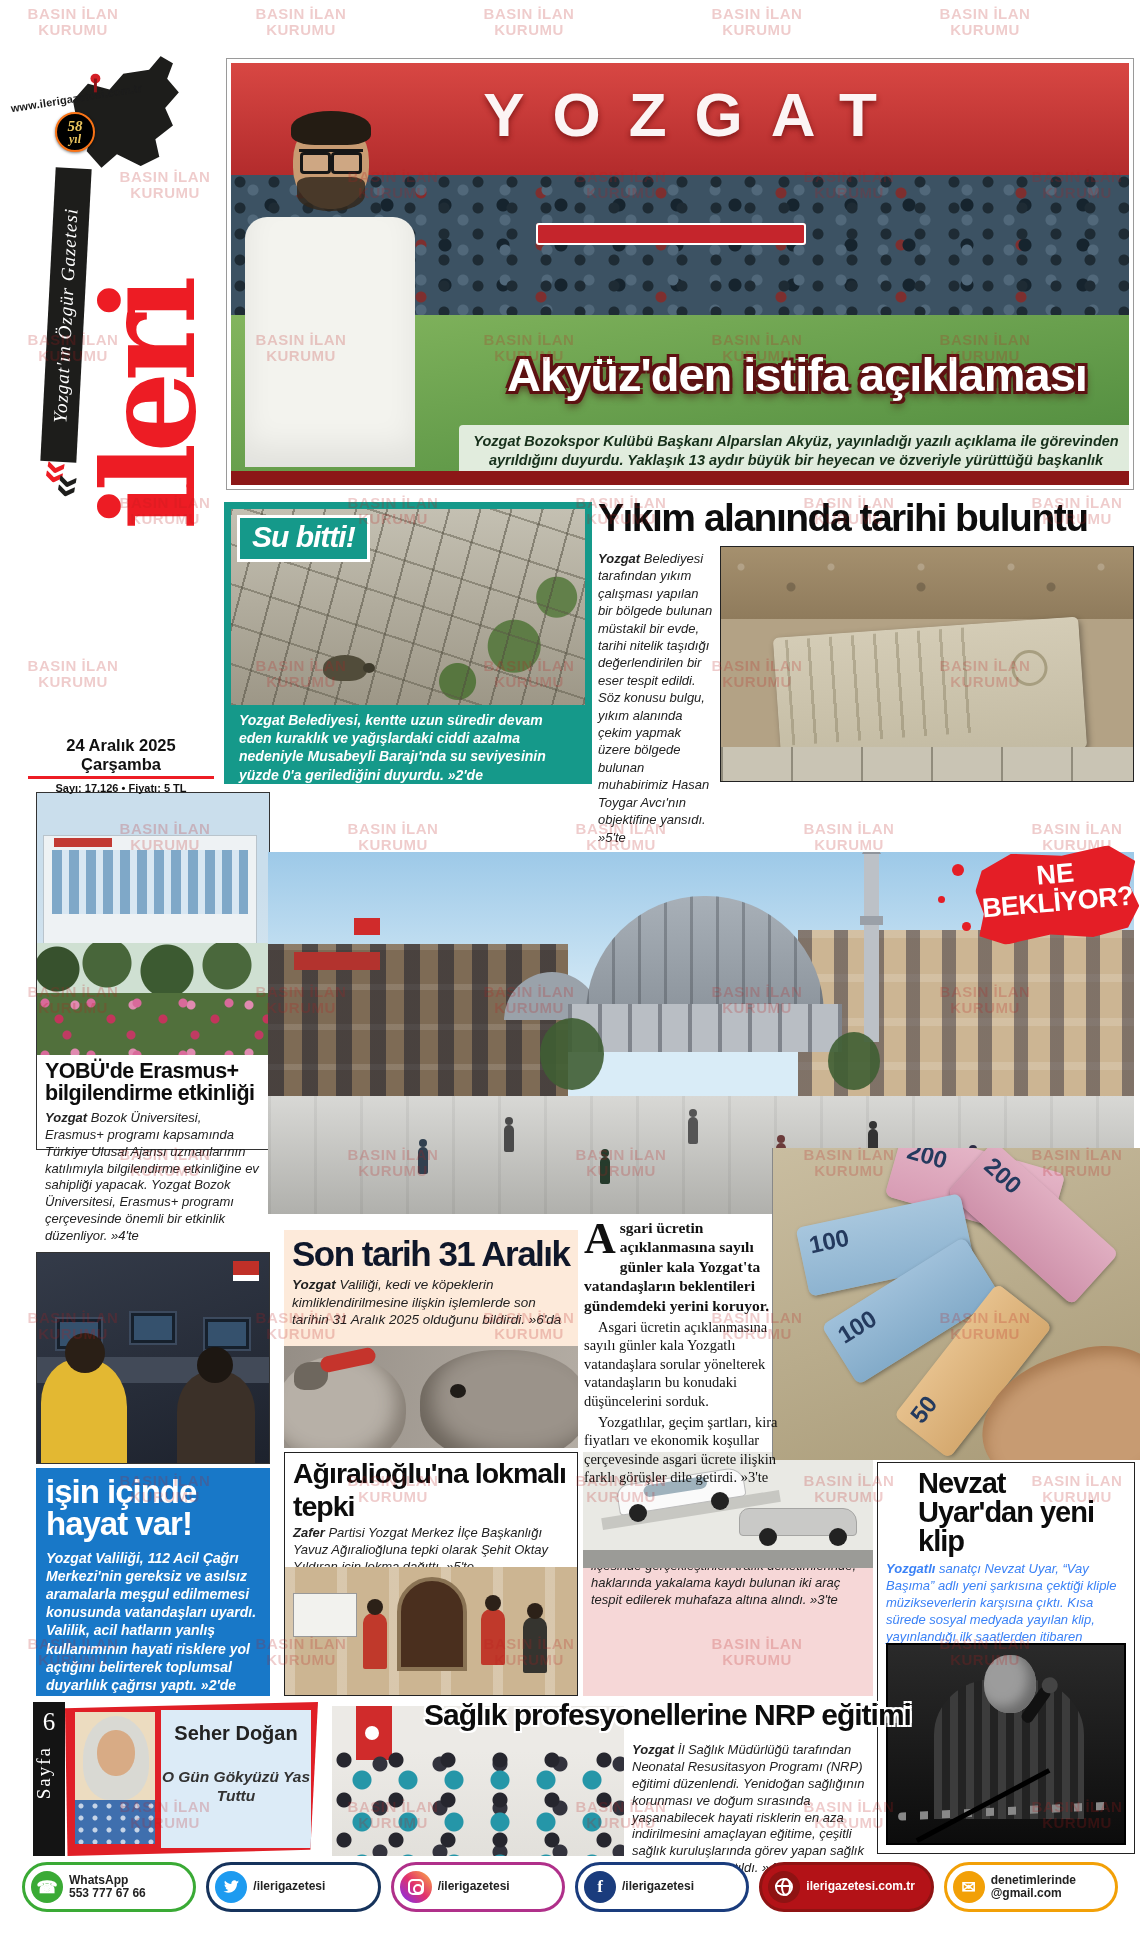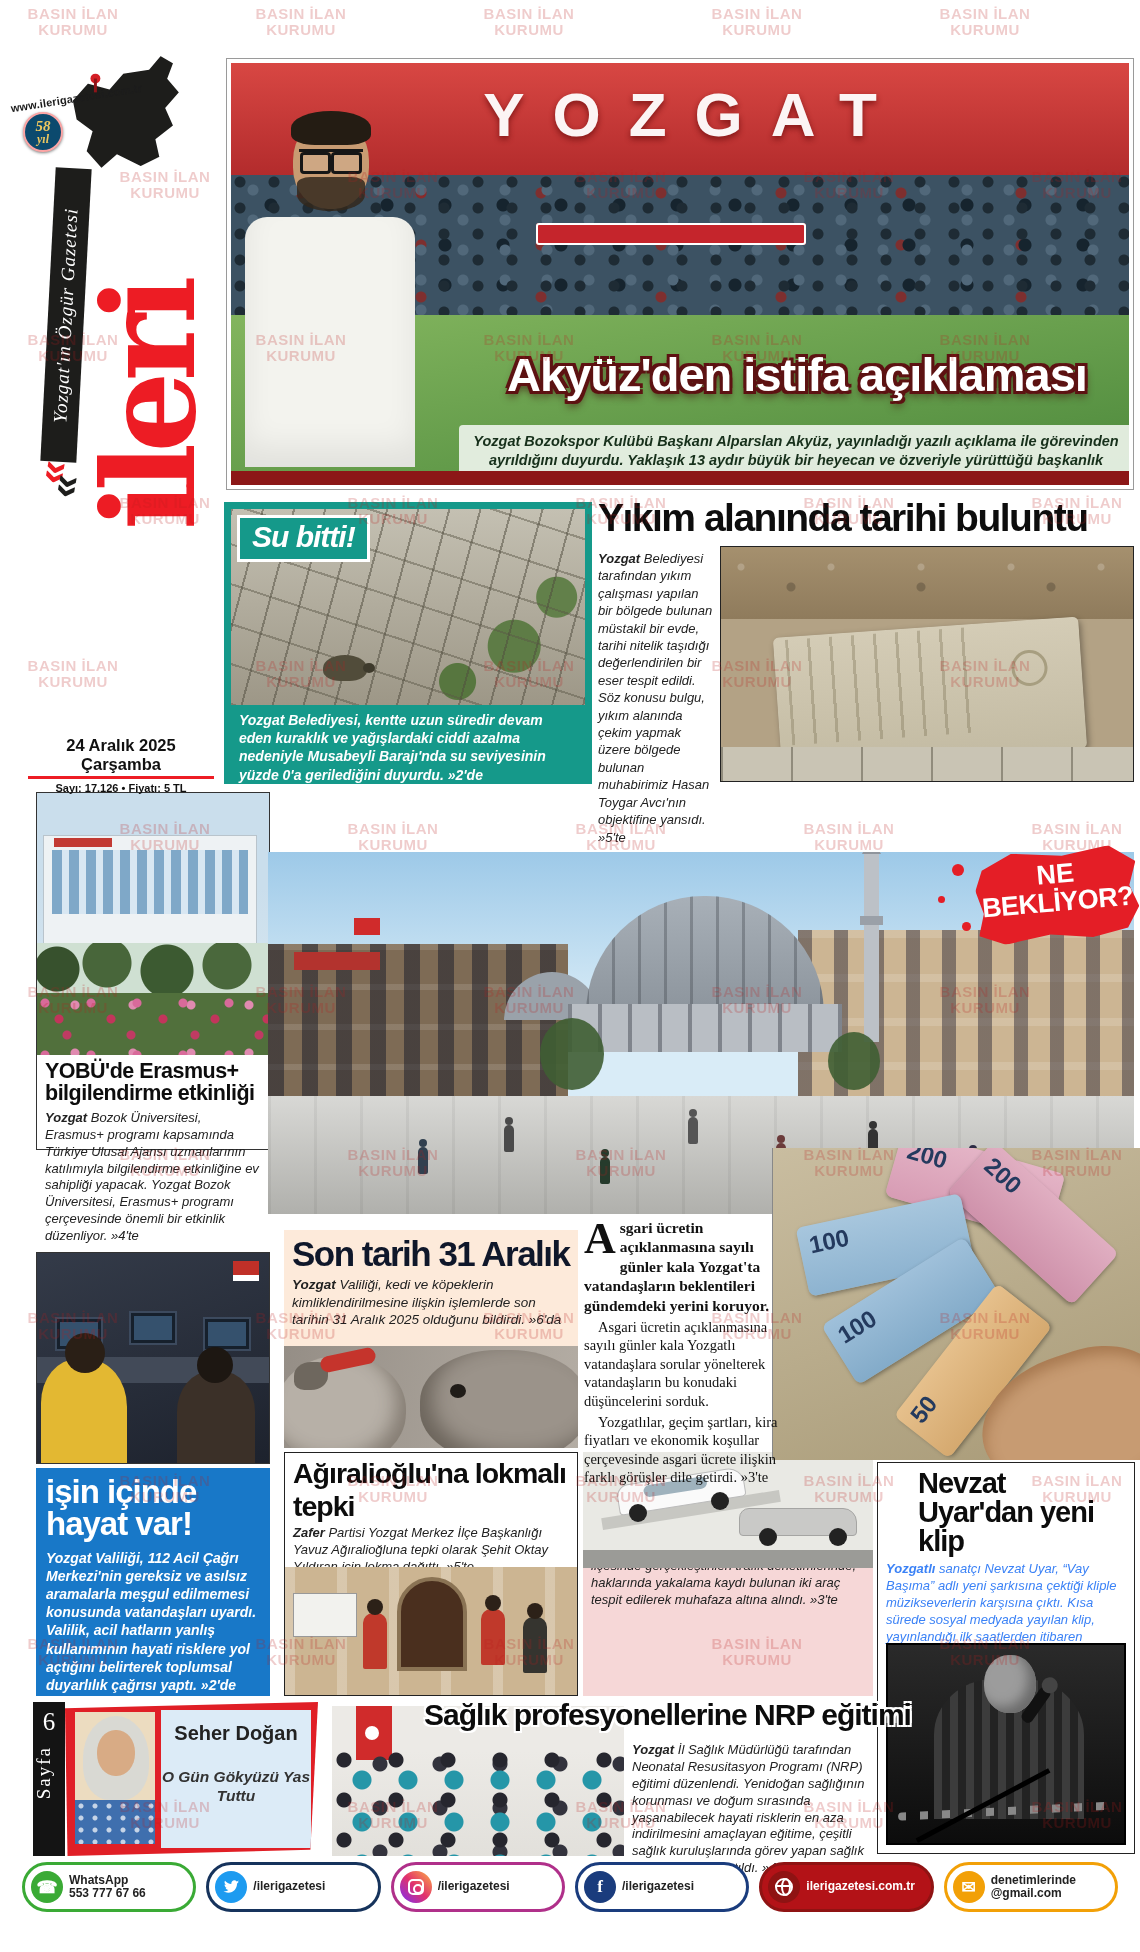--- a/index.html
+++ b/index.html
@@ -9,22 +9,22 @@
 
   
   .wm-layer { position:absolute; inset:0; pointer-events:none; z-index:60; }
   .wm { position:absolute; width:130px; text-align:center; font-weight:800; font-size:15px;
         line-height:1.05; color:#b91c1c; opacity:.22; letter-spacing:.5px; }
 
   
   .site-url { left:10px; top:92px; font-size:11px; font-weight:700; color:#1c1c1c;
               transform:rotate(-9deg); letter-spacing:.2px; z-index:5;}
   .map-svg { left:58px; top:48px; z-index:3; }
-  .badge58 { left:23px; top:112px; width:40px; height:40px; border-radius:50%;
-             background:#0c4a6e; border:2px solid #fca5a5; box-shadow:0 1px 3px rgba(0,0,0,.5);
+  .badge58 { left:55px; top:112px; width:40px; height:40px; border-radius:50%;
+             background:#000000; border:2px solid #f97316; box-shadow:0 1px 3px rgba(0,0,0,.5);
              color:#eec75f; text-align:center; z-index:6;
              font-family:"Liberation Serif",serif; font-style:italic; font-weight:700; }
   .badge58 .n { font-size:15px; line-height:1; padding-top:5px; }
   .badge58 .y { font-size:12px; line-height:.9; }
   .ribbon { left:48px; top:168px; width:36px; height:294px; background:#1d1d1b;
             writing-mode:vertical-rl; transform:rotate(183deg); z-index:4;
             color:#fff; font-family:"Liberation Serif",serif; font-style:italic;
             font-size:19px; text-align:center; line-height:36px; letter-spacing:1px; }
   .chev { font-size:42px; font-weight:900; line-height:1; z-index:4; }
   .logo-vert { left:74px; top:84px; width:156px; height:648px; z-index:2;

